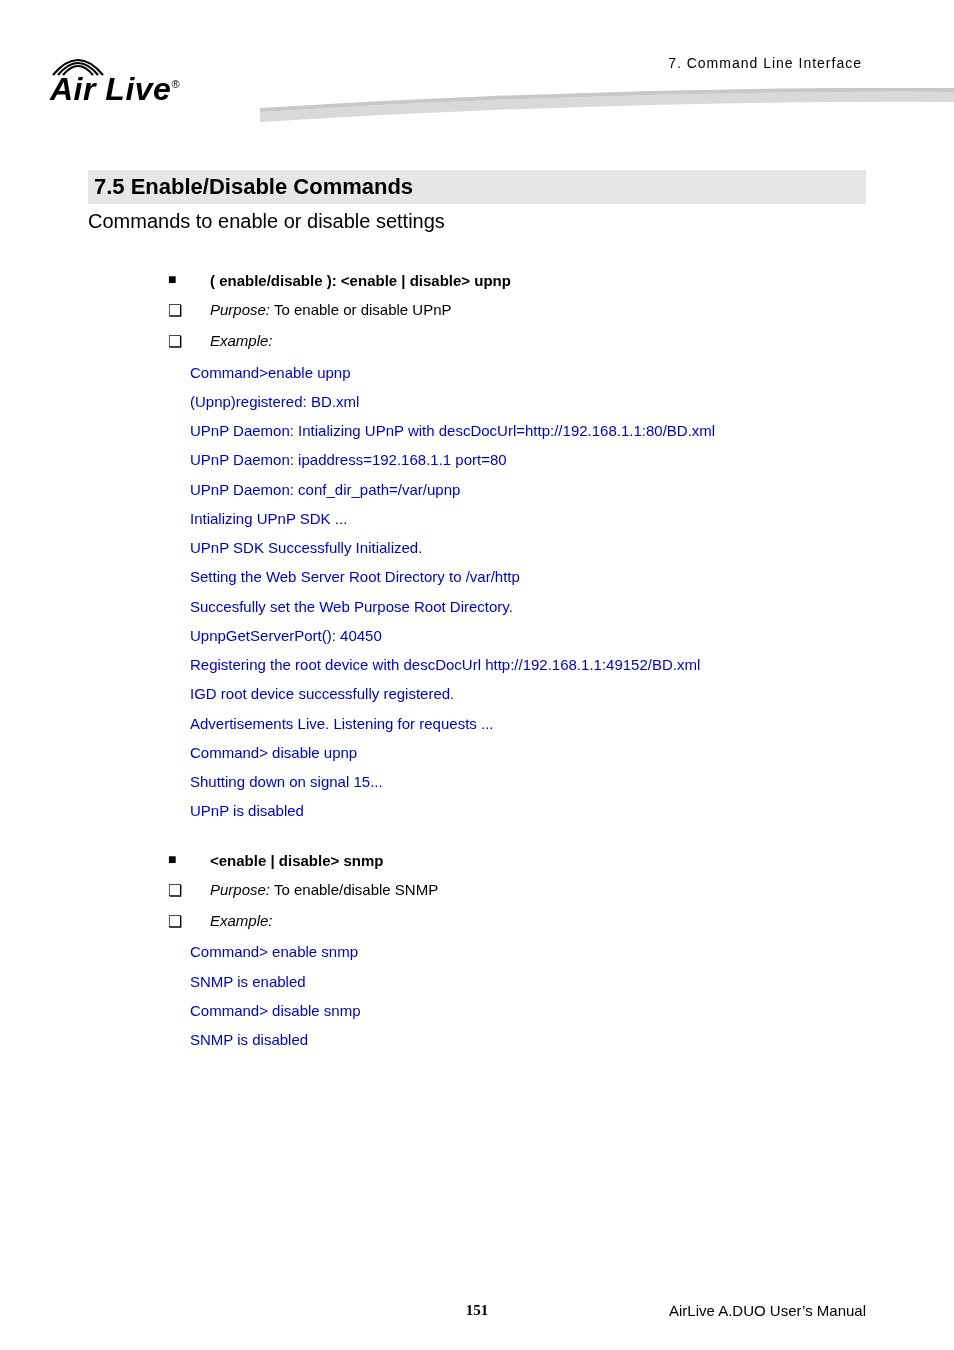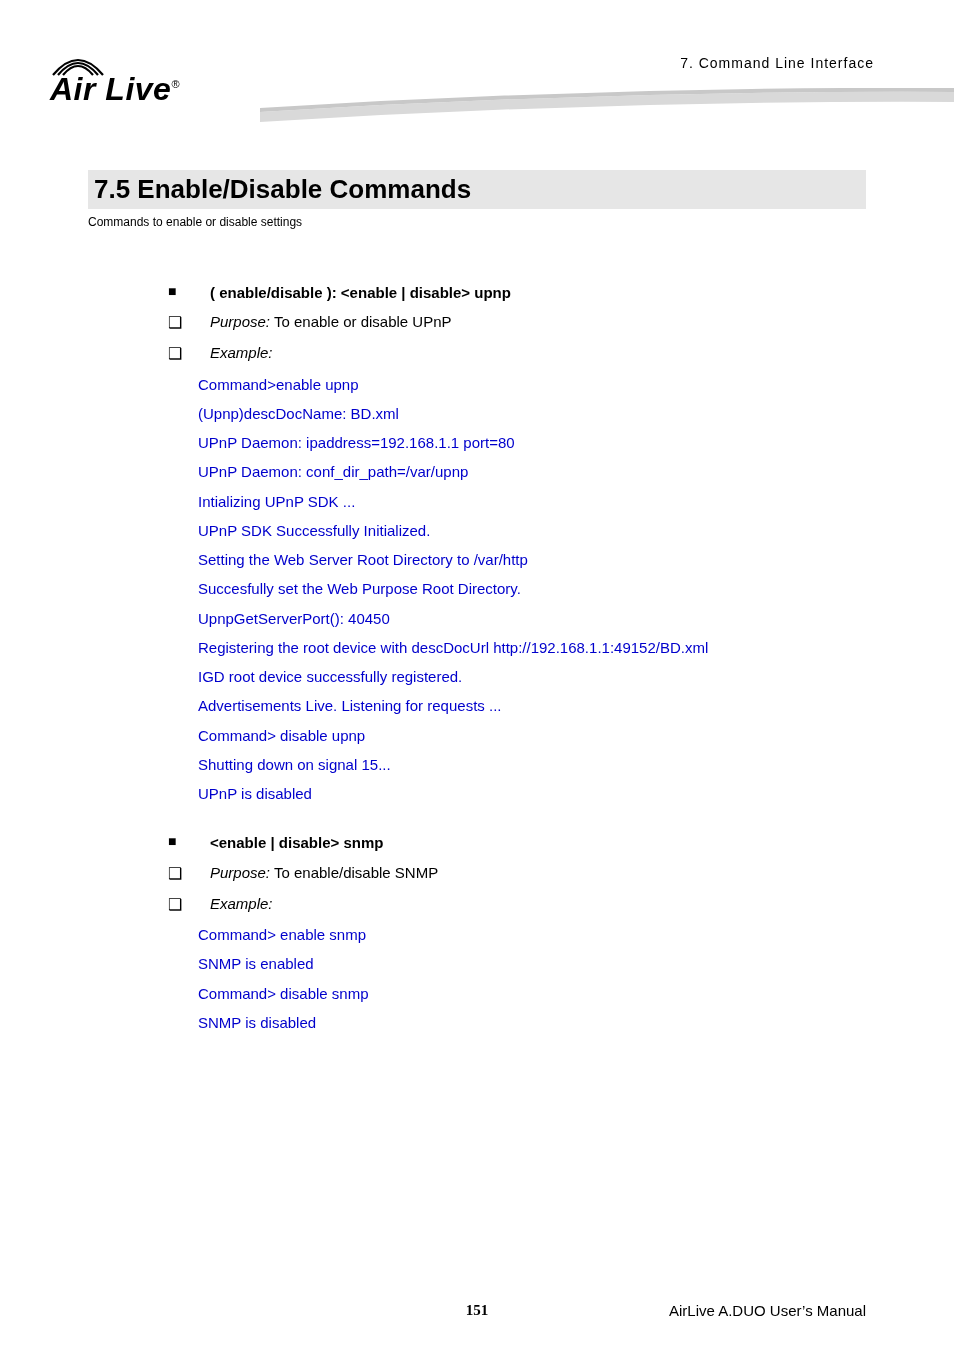--- a/index.html
+++ b/index.html
@@ -39,47 +39,47 @@
   }
   .logo .reg {
     font-size: 11px;
     vertical-align: super;
     font-style: normal;
     font-weight: normal;
   }
   .hdr-right {
     position: absolute;
     top: 55px;
-    right: 80px;
+    right: 92px;
     font-size: 14px;
     color: #000;
     letter-spacing: 1px;
   }
   .swoosh {
     position: absolute;
     top: 88px;
     left: 260px;
     right: 0;
     height: 38px;
     overflow: hidden;
   }
   .swoosh svg { display:block; }
   .content {
     padding: 40px 88px 0 88px;
   }
   .section-heading {
     background: #e6e6e6;
-    font-size: 26px;
+    font-size: 22px;
     font-weight: bold;
     padding: 4px 6px;
     margin-bottom: 6px;
   }
   .intro {
-    font-size: 12px;
-    margin-bottom: 49px;
+    font-size: 20px;
+    margin-bottom: 33px;
   }
   .list {
     margin-left: 80px;
     font-size: 15px;
     line-height: 1.95;
   }
   .row {
     display: flex;
     align-items: flex-start;
   }
@@ -89,21 +89,21 @@
     font-size: 15px;
     line-height: 1.95;
   }
   .sq { font-size: 14px; }
   .hollow { font-size: 16px; color:#000; }
   .txt { flex: 1; }
   .bold { font-weight: bold; }
   .ital { font-style: italic; }
   .blue { color: #0000cc; }
   .code-block {
-    margin-left: 30px;
+    margin-left: 22px;
   }
   .code-block .line {
     line-height: 1.95;
   }
   .spacer { height: 20px; }
   .footer {
     position: absolute;
     bottom: 48px;
     left: 0;
     right: 0;
@@ -157,21 +157,22 @@
       <span class="bullet hollow">❑</span>
       <span class="txt"><span class="ital">Purpose:</span><span>   To enable or disable UPnP</span></span>
     </div>
 
     <div class="row">
       <span class="bullet hollow">❑</span>
       <span class="txt ital">Example:</span>
     </div>
     <div class="code-block" id="code1">
         <div class="line blue">Command&gt;enable upnp</div>
-        <div class="line blue">(Upnp)descDocName: BD.xml</div>
+        <div class="line blue">(Upnp)registered: BD.xml</div>
+        <div class="line blue">UPnP Daemon: Intializing UPnP with descDocUrl=http://192.168.1.1:80/BD.xml</div>
         <div class="line blue">UPnP Daemon: ipaddress=192.168.1.1 port=80</div>
         <div class="line blue">UPnP Daemon: conf_dir_path=/var/upnp</div>
         <div class="line blue">Intializing UPnP SDK ...</div>
         <div class="line blue">UPnP SDK Successfully Initialized.</div>
         <div class="line blue">Setting the Web Server Root Directory to /var/http</div>
         <div class="line blue">Succesfully set the Web Purpose Root Directory.</div>
         <div class="line blue">UpnpGetServerPort(): 40450</div>
         <div class="line blue">Registering the root device with descDocUrl http://192.168.1.1:49152/BD.xml</div>
         <div class="line blue">IGD root device successfully registered.</div>
         <div class="line blue">Advertisements Live.   Listening for requests ...</div>

